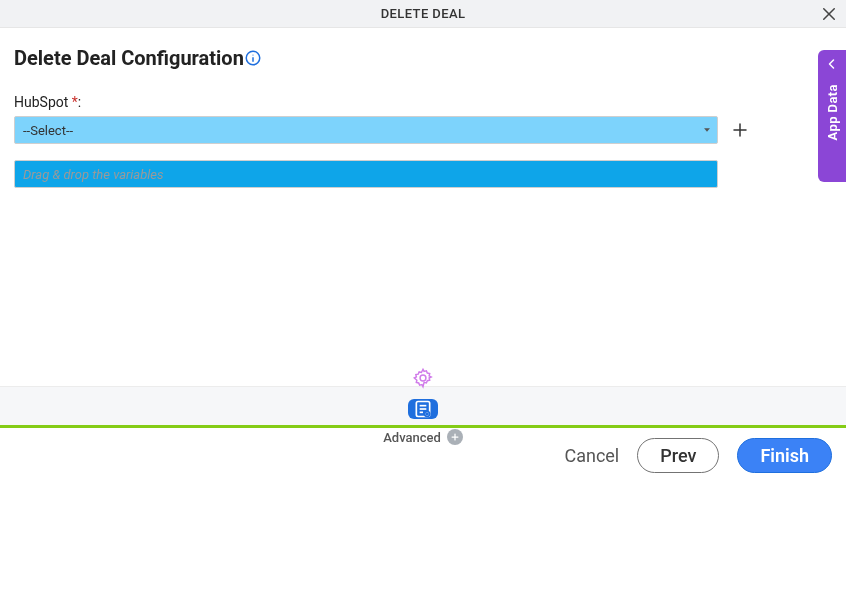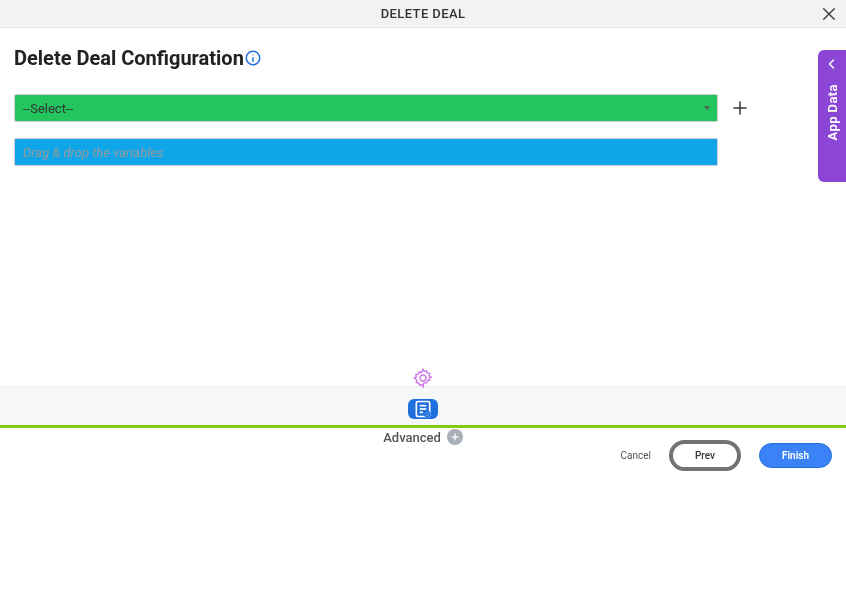--- a/index.html
+++ b/index.html
@@ -13,42 +13,42 @@
   .page-title-row { display: flex; align-items: center; gap: 0; }
   .page-title { font-size: 20px; font-weight: 700; color: #222; }
   .info-icon { color: #1f6fde; display: inline-flex; }
   .info-icon svg { display: block; }
   .form-row { margin-top: 24px; }
   .form-row + .form-row { margin-top: 16px; }
   .field-label { font-size: 14px; color: #222; margin-bottom: 6px; }
   .req { color: #c9302c; }
   .select-row { display: flex; align-items: center; gap: 10px; }
   .select-wrap { position: relative; width: 704px; }
-  select.select-input { width: 100%; height: 28px; border: 1px solid #cfcfcf; border-radius: 2px; background: #22c55e; padding: 0 22px 0 8px; font-size: 13px; color: #333; appearance: none; -webkit-appearance: none; }
+  select.select-input { width: 100%; height: 28px; border: 1px solid #cfcfcf; border-radius: 2px; background: #7dd3fc; padding: 0 22px 0 8px; font-size: 13px; color: #333; appearance: none; -webkit-appearance: none; }
   .select-caret { position: absolute; right: 6px; top: 50%; transform: translateY(-50%); color: #555; pointer-events: none; }
   .select-caret svg { display: block; }
   .plus-btn { width: 24px; height: 24px; display: inline-flex; align-items: center; justify-content: center; color: #333; cursor: pointer; }
   .plus-btn svg { display: block; }
   input.text-input { width: 704px; height: 28px; border: 1px solid #cfcfcf; border-radius: 2px; background: #0ea5e9; padding: 0 8px; font-size: 13px; color: #333; }
   input.text-input::placeholder { color: #9a9a9a; font-style: italic; }
   .app-data-tab { position: absolute; right: 0; top: 50px; width: 28px; height: 132px; background: #8b46d6; border-top-left-radius: 6px; border-bottom-left-radius: 6px; color: #fff; display: flex; flex-direction: column; align-items: center; justify-content: flex-start; padding-top: 8px; gap: 8px; cursor: pointer; z-index: 2; }
   .app-data-tab .chev svg { display: block; }
   .app-data-tab .vert-label { writing-mode: vertical-rl; transform: rotate(180deg); font-size: 13px; font-weight: 600; letter-spacing: 0.4px; margin-top: 6px; }
   .toolbar { height: 42px; background: #f6f7f9; border-top: 1px solid #ececec; border-bottom: 3px solid #84cc16; display: flex; align-items: center; justify-content: center; gap: 10px; flex-direction: column; }
   .tool-btn.gear { color: #d07bea; display: inline-flex; cursor: pointer; }
   .tool-btn.doc { width: 30px; height: 30px; background: #1f6fde; border-radius: 6px; color: #fff; display: inline-flex; align-items: center; justify-content: center; cursor: pointer; }
   .tool-btn svg { display: block; }
   .advanced-group { display: inline-flex; align-items: center; gap: 6px; cursor: pointer; color: #555; }
   .advanced-group .adv-label { font-size: 13px; font-weight: 500; }
   .advanced-group .plus-circle { width: 16px; height: 16px; border-radius: 50%; background: #aab0b7; color: #fff; display: inline-flex; align-items: center; justify-content: center; }
   .advanced-group .plus-circle svg { display: block; }
   .footer { height: 54px; display: flex; align-items: center; justify-content: flex-end; gap: 18px; padding: 0 14px; }
-  .btn { font-size: 10px; cursor: pointer; }
+  .btn { font-size: 18px; cursor: pointer; }
   .btn-link { background: none; border: none; color: #555; }
-  .btn-outline { background: #fff; border: 4px solid #737373; color: #333; border-radius: 18px; padding: 6px 22px; font-weight: 500; }
+  .btn-outline { background: #fff; border: 1px solid #737373; color: #333; border-radius: 18px; padding: 6px 22px; font-weight: 500; }
   .btn-primary { background: #3b82f6; border: 1px solid #1f6fde; color: #fff; border-radius: 18px; padding: 6px 22px; font-weight: 600; }
 </style>
 </head>
 <body>
 
 <div class="modal">
 
   <div class="titlebar">
     <span class="titlebar-title">DELETE DEAL</span>
     <span class="titlebar-close">
@@ -66,20 +66,24 @@
       <span class="info-icon">
         <svg width="18" height="18" viewBox="0 0 24 24" fill="none" stroke="currentColor" stroke-width="2">
             <circle cx="12" cy="12" r="9"></circle>
             <circle cx="12" cy="8" r="0.8" fill="currentColor" stroke="none"></circle>
             <line x1="12" y1="11" x2="12" y2="17"></line>
           </svg>
       </span>
     </div>
 
     <div class="form-row">
+      <div class="field-label">
+        <span>HubSpot</span>
+        <span class="req">*</span><span>:</span>
+      </div>
       <div class="select-row">
         <div class="select-wrap">
           <select class="select-input">
             <option>--Select--</option>
           </select>
           <span class="select-caret">
             <svg width="10" height="10" viewBox="0 0 24 24" fill="currentColor">
                 <path d="M5 8l7 8 7-8z"></path>
               </svg>
           </span>

